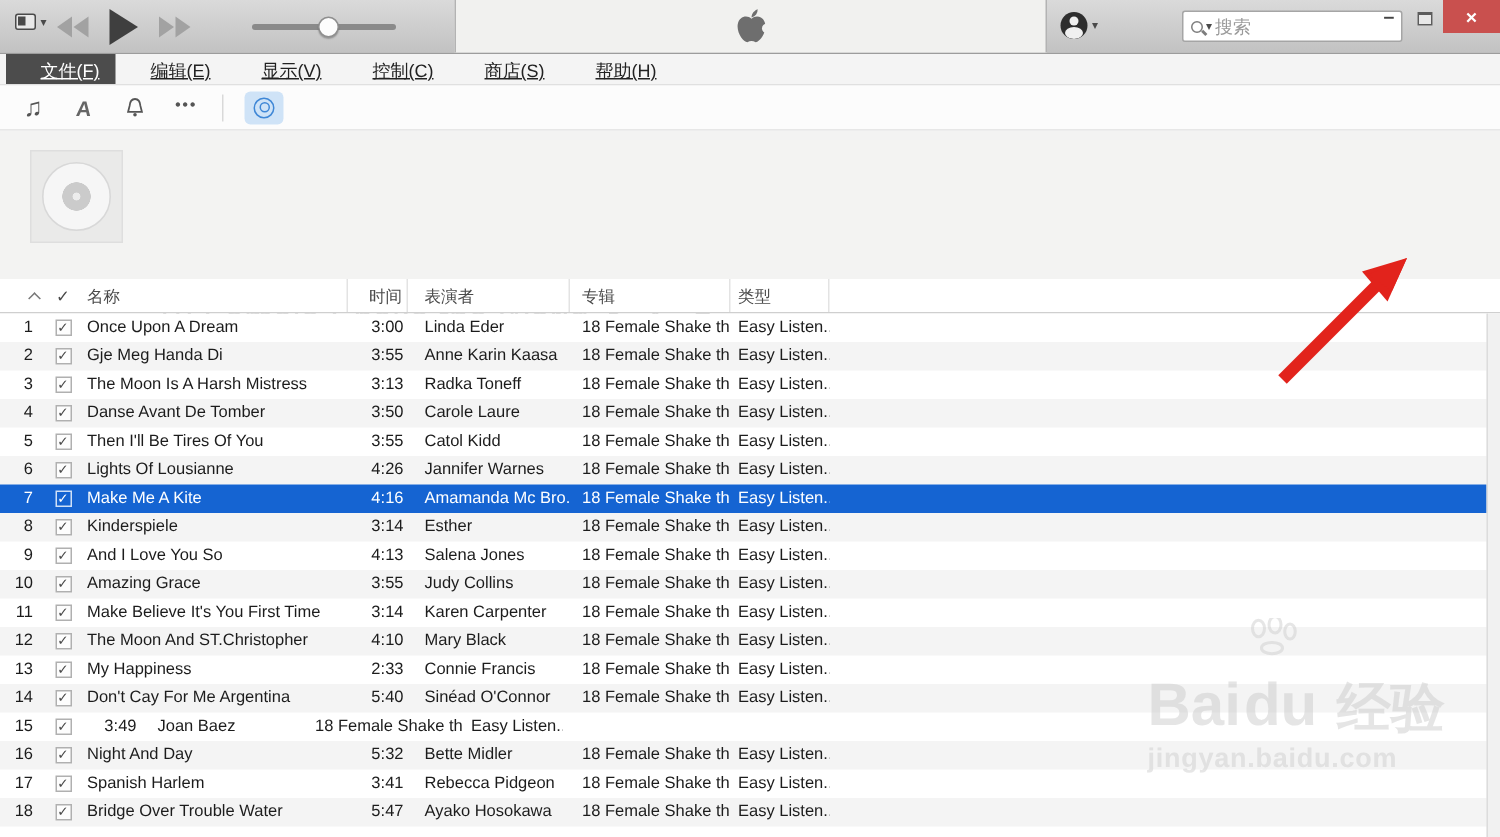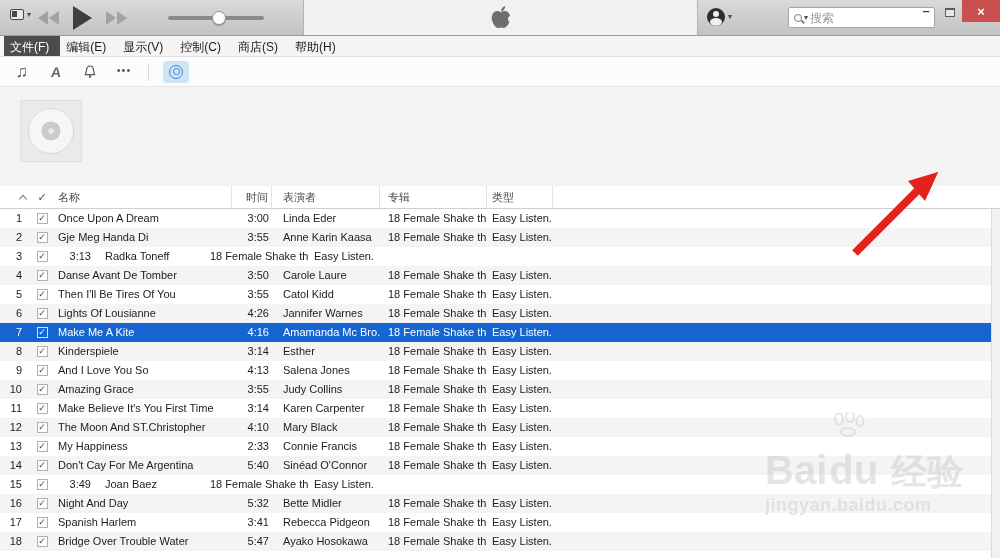--- a/index.html
+++ b/index.html
@@ -37,21 +37,21 @@
   .winbtns { position:absolute; right:0; top:0; display:flex; align-items:flex-start; }
   .btn-min { width:24px; text-align:center; color:#444; font-weight:bold; font-size:13px; padding-top:3px; }
   .btn-max { width:24px; display:flex; justify-content:center; padding-top:8px; }
   .btn-max .sq { width:10px; height:9px; border:1px solid #5c5c5c; border-top:2px solid #5c5c5c; background:#e8e8e8; }
   .btn-close { width:38px; height:22px; background:#c9504e; color:#fff; font-size:13px; font-weight:bold;
     display:flex; align-items:center; justify-content:center; }
 
   
   .menubar { position:absolute; left:0; top:36px; width:1000px; height:21px; background:#f4f4f4;
     border-bottom:1px solid #e0e0e0; display:flex; align-items:stretch; padding-left:4px; }
-  .menu-item { font-size:12px; color:#222; padding:3px 11px 0 6px; }
+  .menu-item { font-size:12px; color:#222; padding:3px 11px 0 23px;text-decoration:underline; }
   .menu-item.active { background:#4c4c4c; color:#fff; }
 
   
   .navbar { position:absolute; left:0; top:57px; width:1000px; height:29px; background:#fcfcfc;
     display:flex; align-items:center; padding-left:12px; gap:14px; }
   .nicon { color:#555; display:flex; align-items:center; justify-content:center; width:20px; height:20px; }
   .nicon.music { font-size:17px; }
   .nicon.appstore { font-size:14px; font-weight:bold; color:#666; transform:skewX(-6deg); }
   .nicon.more { font-size:11px; letter-spacing:1px; color:#555; padding-bottom:4px; }
   .nav-sep { width:1px; height:18px; background:#d9d9d9; }
@@ -258,20 +258,21 @@
         <div class="c artist">Anne Karin Kaasa</div>
         <div class="c album">18 Female Shake th...</div>
         <div class="c genre">Easy Listen...</div>
         <div class="c rest"></div>
       </div>
       <div class="trow">
         <div class="c num">3</div>
         <div class="c chk">
           <span class="cb">✓</span>
         </div>
+        <div class="c name">The Moon Is A Harsh Mistress</div>
         <div class="c time">3:13</div>
         <div class="c artist">Radka Toneff</div>
         <div class="c album">18 Female Shake th...</div>
         <div class="c genre">Easy Listen...</div>
         <div class="c rest"></div>
       </div>
       <div class="trow alt">
         <div class="c num">4</div>
         <div class="c chk">
           <span class="cb">✓</span>

